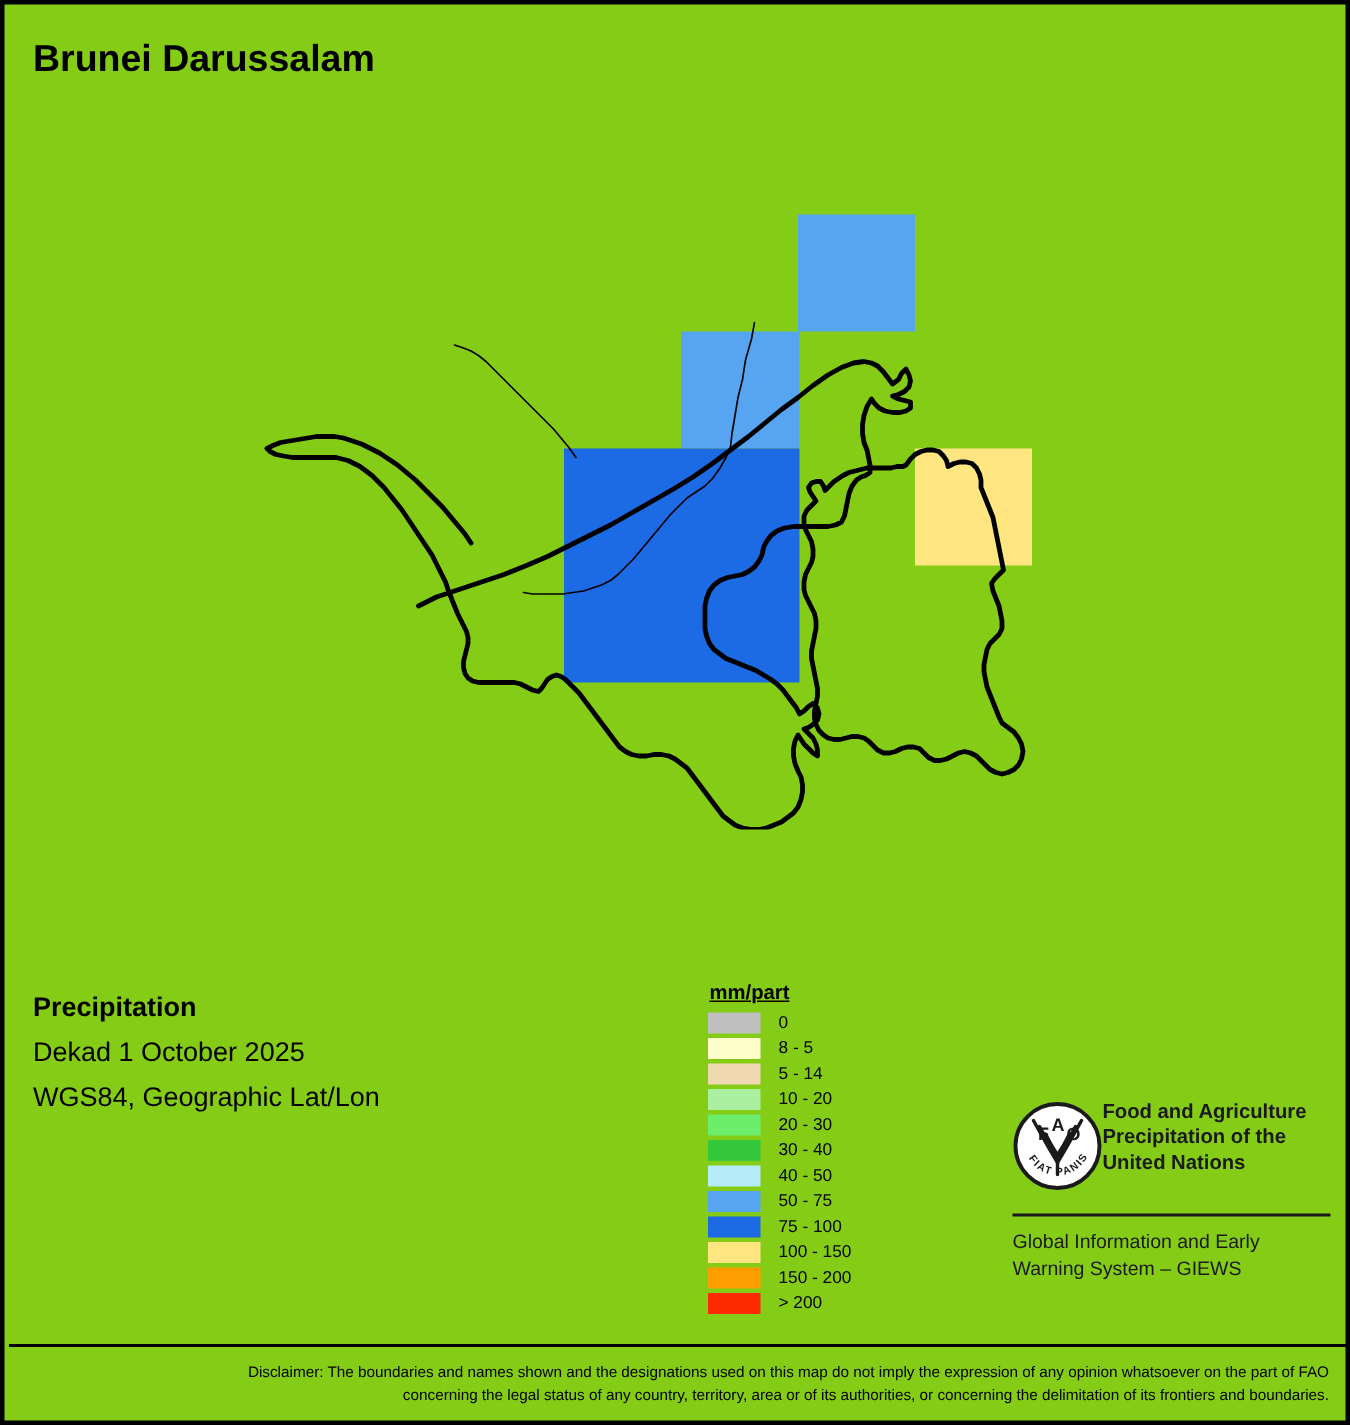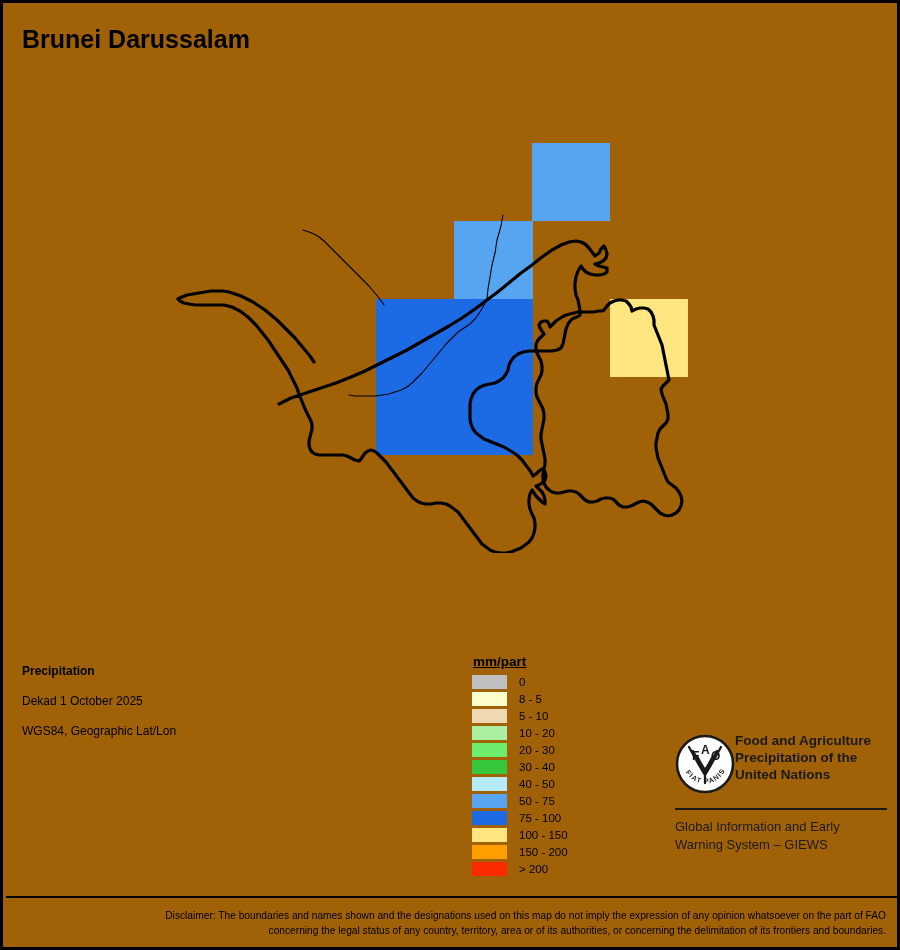--- a/index.html
+++ b/index.html
@@ -12,21 +12,21 @@
     height: 950px;
     font-family: "Liberation Sans", sans-serif;
     overflow: hidden;
   }
   #page {
     position: relative;
     width: 900px;
     height: 950px;
     box-sizing: border-box;
     border: 3px solid #000000;
-    background: #a16207;
+    background: #84cc16;
   }
   
   #map-title {
     position: absolute;
     left: 19px;
     top: 22px;
     font-size: 25px;
     font-weight: bold;
     color: #000000;
     letter-spacing: 0px;
@@ -44,21 +44,21 @@
     display: block;
   }
   
   #metadata {
     position: absolute;
     left: 19px;
     top: 653px;
     width: 330px;
   }
   #metadata .meta-line {
-    font-size: 12px;
+    font-size: 18px;
     color: #000000;
     line-height: 30px;
     white-space: nowrap;
   }
   #metadata .meta-line.bold {
     font-weight: bold;
   }
   
   #legend {
     position: absolute;
@@ -333,21 +333,21 @@
         <div class="legend-row">
           <div class="legend-swatch" style="background: rgb(192, 192, 192);"></div>
           <div class="legend-label">0</div>
         </div>
         <div class="legend-row">
           <div class="legend-swatch" style="background: rgb(255, 255, 204);"></div>
           <div class="legend-label">8 - 5</div>
         </div>
         <div class="legend-row">
           <div class="legend-swatch" style="background: rgb(240, 216, 176);"></div>
-          <div class="legend-label">5 - 10</div>
+          <div class="legend-label">5 - 14</div>
         </div>
         <div class="legend-row">
           <div class="legend-swatch" style="background: rgb(170, 240, 160);"></div>
           <div class="legend-label">10 - 20</div>
         </div>
         <div class="legend-row">
           <div class="legend-swatch" style="background: rgb(108, 238, 108);"></div>
           <div class="legend-label">20 - 30</div>
         </div>
         <div class="legend-row">

